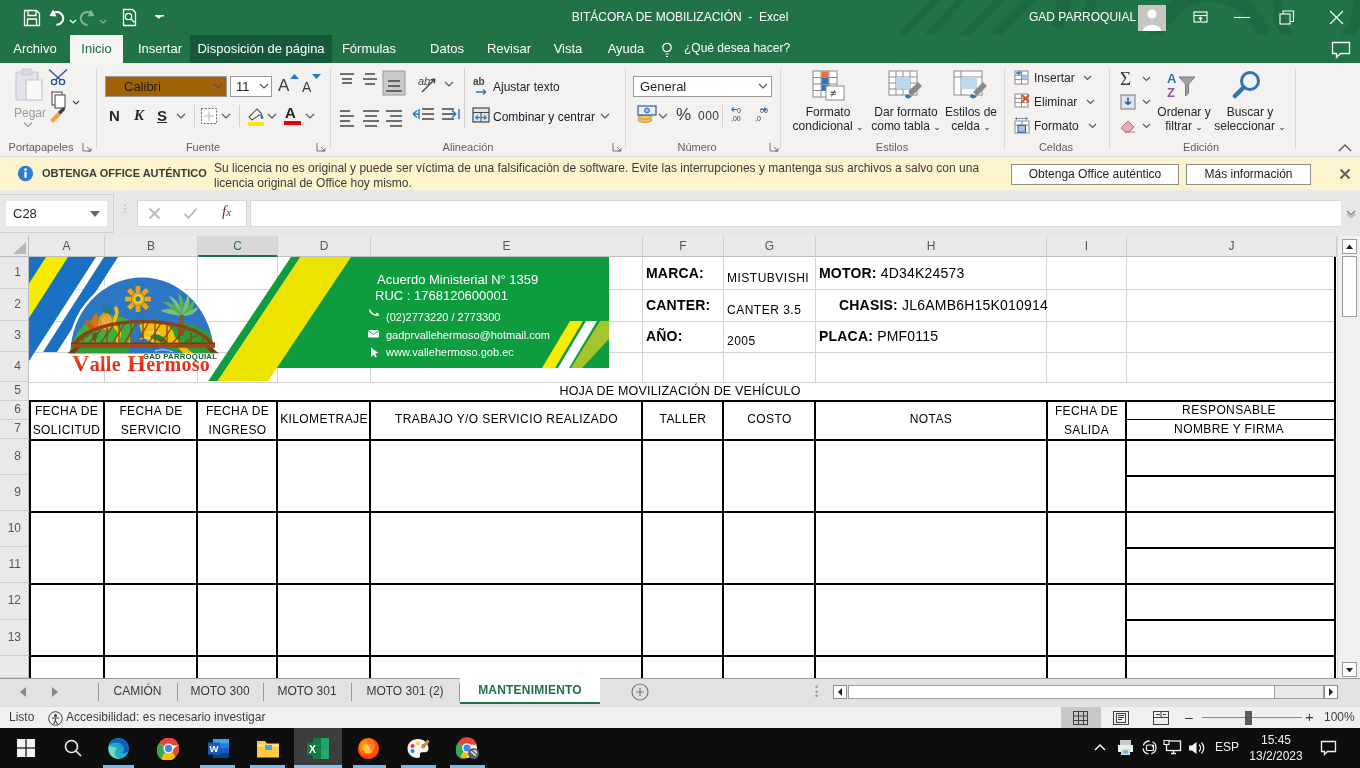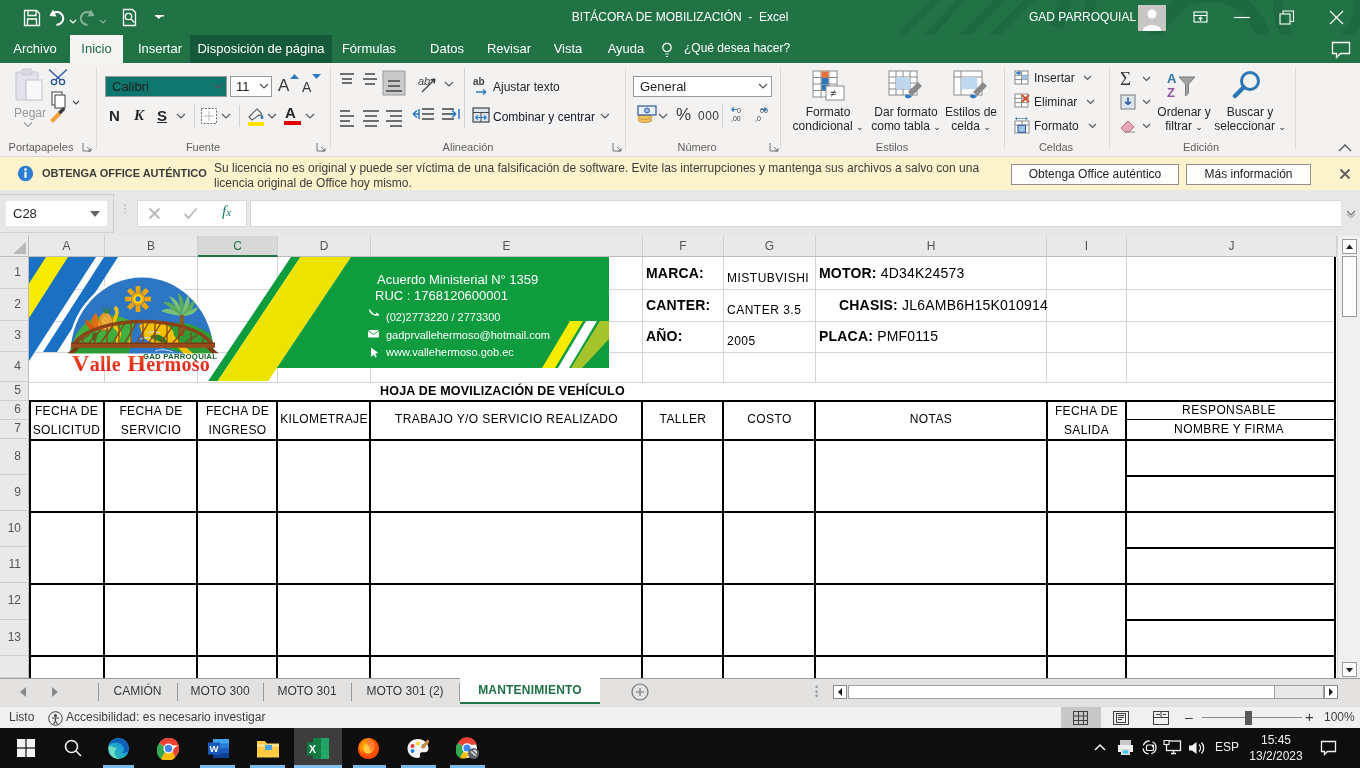--- a/index.html
+++ b/index.html
@@ -153,21 +153,21 @@
   <div class="abs" style="left:14px;top:106px;color:#9a9a9a;font-size:12px;">Pegar</div>
   <svg class="abs" style="left:22px;top:121px;width:12px;height:8px" viewBox="0 0 12 8">
         <path d="M2 1.5 l4 4 l4 -4" stroke="#9a9a9a" fill="none" stroke-width="1.2"></path>
       </svg>
   <div class="glabel" style="left:41px;">Portapapeles</div>
   <svg class="launch" style="left:82px;" viewBox="0 0 10 10">
         <path d="M1 1 v8 h8 M5 5 l4 4 M9 6 v3 h-3" stroke="#777" fill="none" stroke-width="1"></path>
       </svg>
   <div class="gsep" style="left:96px;"></div>
 
-  <div class="abs" style="left:105px;top:76px;width:122px;height:21px;background:#0f766e;border:1px solid #999;font-size:13px;color:#1e1e1e;line-height:19px;padding-left:6px;">Calibri</div>
+  <div class="abs" style="left:105px;top:76px;width:122px;height:21px;background:#a16207;border:1px solid #999;font-size:13px;color:#1e1e1e;line-height:19px;padding-left:18px;">Calibri</div>
   <svg class="abs" style="left:213px;top:83px;width:10px;height:7px" viewBox="0 0 10 7">
         <path d="M1 1 l4 4 l4 -4" stroke="#555" fill="none" stroke-width="1.2"></path>
       </svg>
   <div class="abs" style="left:230px;top:76px;width:42px;height:21px;background:#fff;border:1px solid #999;font-size:13px;color:#1e1e1e;line-height:19px;padding-left:5px;">11</div>
   <svg class="abs" style="left:259px;top:83px;width:10px;height:7px" viewBox="0 0 10 7">
         <path d="M1 1 l4 4 l4 -4" stroke="#555" fill="none" stroke-width="1.2"></path>
       </svg>
   <div class="abs" style="left:278px;top:76px;font-size:17px;color:#3a3a3a;">A</div>
   <svg class="abs" style="left:290px;top:74px;width:9px;height:7px" viewBox="0 0 9 7">
         <path d="M4.5 0 L9 5 L0 5 Z" fill="#2b79c2"></path>
@@ -414,21 +414,21 @@
       <path d="M0 0 h10 L5 6 Z" fill="#666"></path>
     </svg>
   <div class="abs" style="left:120px;top:16px;width:3px;height:15px;color:#a0a0a0;font-size:10px;line-height:5px;">⋮</div>
   <div class="abs" style="left:137px;top:10px;width:110px;height:27px;background:#fff;border:1px solid #d8d8d8;"></div>
   <svg class="abs" style="left:148px;top:17px;width:13px;height:13px" viewBox="0 0 13 13">
       <path d="M1.5 1.5 L11.5 11.5 M11.5 1.5 L1.5 11.5" stroke="#b9b9b9" stroke-width="1.8"></path>
     </svg>
   <svg class="abs" style="left:183px;top:17px;width:15px;height:13px" viewBox="0 0 15 13">
       <path d="M1.5 7 L5.5 11 L13.5 1.5" stroke="#b9b9b9" fill="none" stroke-width="1.8"></path>
     </svg>
-  <div class="abs" style="left:222px;top:13px;font-size:15px;font-style:italic;color:#0f766e;font-family:'Liberation Serif',serif;">f<span style="font-size:11px;">x</span></div>
+  <div class="abs" style="left:222px;top:13px;font-size:15px;font-style:italic;color:#7f1d1d;font-family:'Liberation Serif',serif;">f<span style="font-size:11px;">x</span></div>
   <div class="abs" style="left:250px;top:10px;width:1091px;height:27px;background:#fff;border:1px solid #d8d8d8;border-right:none;"></div>
   <svg class="abs" style="left:1346px;top:20px;width:10px;height:8px" viewBox="0 0 10 8">
       <path d="M1 1 l4 4 l4 -4" stroke="#777" fill="none" stroke-width="1.2"></path>
       <path d="M1 4 l4 4 l4 -4" stroke="#777" fill="none" stroke-width="1.2" opacity="0.5"></path>
     </svg>
 </div>
 <div id="sheet">
 
   <div class="abs" style="left:0;top:0;width:29px;height:21px;background:#e9e9e9;border-right:1px solid #bdbdbd;border-bottom:1px solid #bdbdbd;">
     <svg width="28" height="20">
@@ -479,21 +479,21 @@
   <div class="abs" style="left:646px;top:29px;font-size:14px;font-weight:bold;letter-spacing:0.2px;">MARCA:</div>
   <div class="abs" style="left:727px;top:35px;font-size:12px;letter-spacing:0.5px;">MISTUBVISHI</div>
   <div class="abs" style="left:819px;top:29px;font-size:14px;letter-spacing:0.2px;"><b>MOTOR:</b> 4D34K24573</div>
   <div class="abs" style="left:646px;top:61px;font-size:14px;font-weight:bold;letter-spacing:0.2px;">CANTER:</div>
   <div class="abs" style="left:727px;top:67px;font-size:12px;letter-spacing:0.5px;">CANTER 3.5</div>
   <div class="abs" style="left:819px;top:61px;font-size:14px;letter-spacing:0.2px;margin-left:20px;"><b>CHASIS:</b> JL6AMB6H15K010914</div>
   <div class="abs" style="left:646px;top:92px;font-size:14px;font-weight:bold;letter-spacing:0.2px;">AÑO:</div>
   <div class="abs" style="left:727px;top:98px;font-size:12px;letter-spacing:0.5px;">2005</div>
   <div class="abs" style="left:819px;top:92px;font-size:14px;letter-spacing:0.2px;"><b>PLACA:</b> PMF0115</div>
 
-  <div class="abs" style="left:380px;top:148px;width:600px;font-size:12.5px;letter-spacing:0.2px;font-weight:bold;">HOJA DE MOVILIZACIÓN DE VEHÍCULO</div>
+  <div class="abs" style="left:380px;top:148px;width:600px;text-align:center;font-size:12.5px;letter-spacing:0.2px;">HOJA DE MOVILIZACIÓN DE VEHÍCULO</div>
 
   <svg class="abs" style="left:29px;top:21px;width:580px;height:125px" viewBox="0 0 580 125">
     <defs>
         <linearGradient id="vhg" x1="0" y1="0" x2="0" y2="1">
       <stop offset="0" stop-color="#ef6a28"></stop>
           <stop offset="0.55" stop-color="#e63420"></stop>
           <stop offset="1" stop-color="#dd1616"></stop>
     </linearGradient>
       </defs>
     <polygon points="0,0 67,0 0,104" fill="#1a70c2"></polygon>

